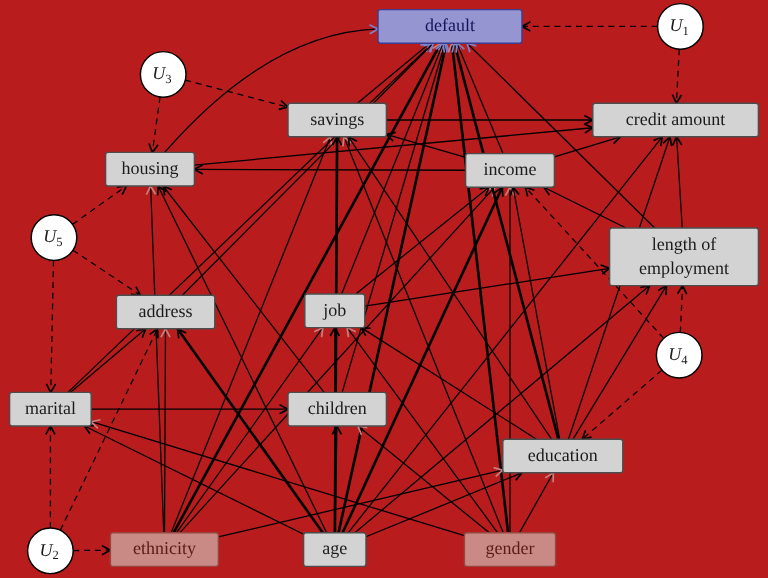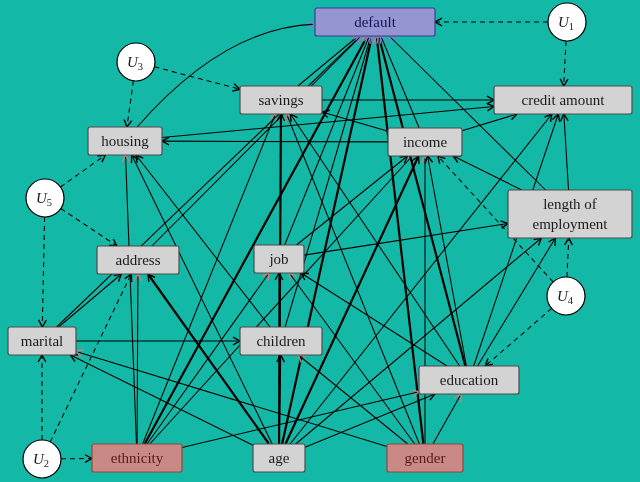--- a/index.html
+++ b/index.html
@@ -4,21 +4,21 @@
 <style>
   html, body {
     margin: 0;
     padding: 0;
     background: #ffffff;
   }
   #figure-wrap {
     position: relative;
     width: 640px;
     height: 482px;
-    background: #14b8a6;
+    background: #b91c1c;
     font-family: "Liberation Serif", "DejaVu Serif", serif;
   }
   svg text {
     font-family: "Liberation Serif", "DejaVu Serif", serif;
   }
 </style>
 </head>
 <body>
 
 <div id="figure-wrap"><svg viewBox="0 0 640 482" width="640" height="482">

